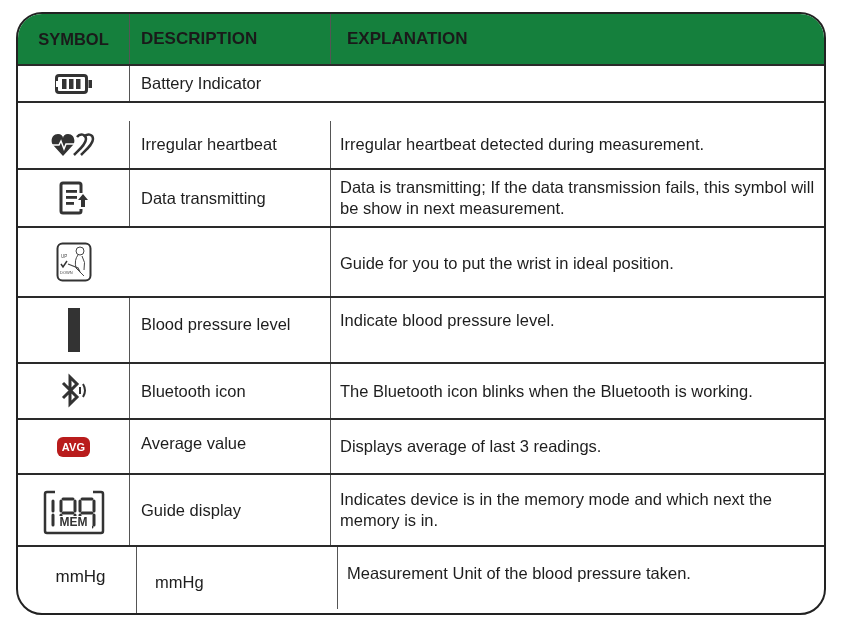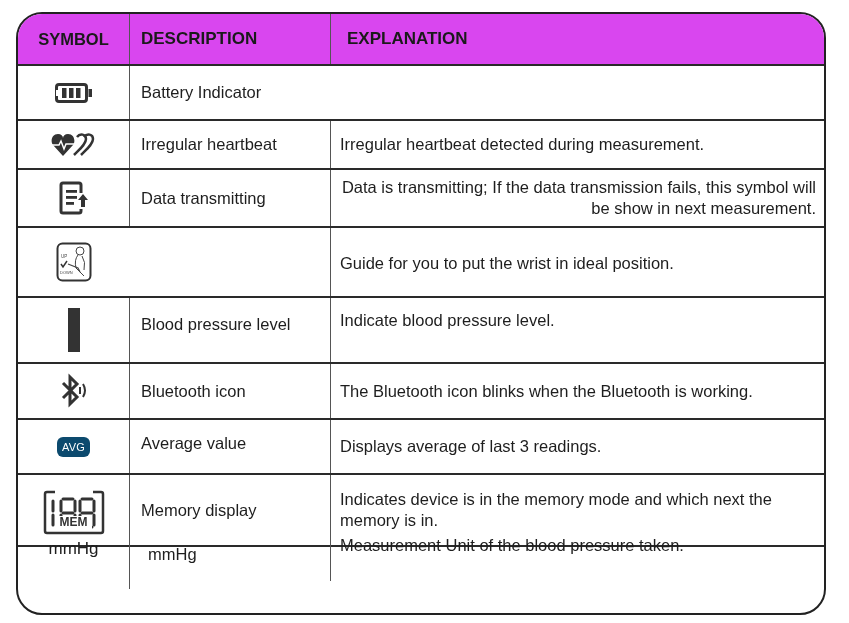--- a/index.html
+++ b/index.html
@@ -5,21 +5,21 @@
     html, body { margin: 0; padding: 0; background: #ffffff; }
     body { width: 849px; height: 623px; position: relative; overflow: hidden;
            font-family: "Liberation Sans", sans-serif; color: #1e1e1e; }
     .table-frame {
       position: absolute; left: 16px; top: 12px; width: 810px; height: 603px;
       border: 2px solid #222; border-radius: 26px; box-sizing: border-box;
       overflow: hidden; background: #fff;
     }
     .row { position: absolute; left: 0; right: 0; border-bottom: 2px solid #2a2a2a; box-sizing: border-box; }
     .row.last { border-bottom: none; }
-    .header { background: #d946ef; }
+    .header { background: #15803d; }
     .cell { position: absolute; top: 0; bottom: 0; display: flex; align-items: center; box-sizing: border-box; }
     .c-sym { left: 0; width: 111px; justify-content: center; }
     .c-desc { left: 111px; width: 201px; padding-left: 11px; border-left: 1px solid #555; }
     .c-expl { left: 312px; right: 0; padding-left: 9px; border-left: 1px solid #555; padding-right: 8px; }
     .header .cell { font-weight: bold; font-size: 17px; color: #1a1a1a; }
     .header .c-sym { font-size: 16.5px; }
     .header .c-expl { padding-left: 16px; }
     .txt { font-size: 16.5px; line-height: 21px; }
     .top-aligned { align-items: flex-start; padding-top: 25px; }
     .sym-text { font-size: 17px; }
@@ -29,21 +29,21 @@
 <body>
 
 <div class="table-frame">
 
   <div class="row header" style="top:0;height:52px;">
     <div class="cell c-sym">SYMBOL</div>
     <div class="cell c-desc">DESCRIPTION</div>
     <div class="cell c-expl">EXPLANATION</div>
   </div>
 
-  <div class="row" style="top:52px;height:55px;">
+  <div class="row" style="top:52px;height:37px;">
     <div class="cell c-sym">
       <span>
         <svg width="38" height="20" viewBox="0 0 38 20">
           <rect x="1.5" y="1.5" width="30" height="17" rx="2.5" fill="none" stroke="#333" stroke-width="3"></rect>
           <rect x="1" y="7" width="3" height="6" fill="#fff"></rect>
           <rect x="7" y="5" width="4.5" height="10" fill="#333"></rect>
           <rect x="14" y="5" width="4.5" height="10" fill="#333"></rect>
           <rect x="21" y="5" width="4.5" height="10" fill="#333"></rect>
           <rect x="33.5" y="6" width="3.5" height="8" fill="#333"></rect>
         </svg>
@@ -60,21 +60,21 @@
           <path d="M33 4 C36 0,42 1,42 6 C42 11,36 16,30 22" fill="none" stroke="#333" stroke-width="2.5"></path>
           <path d="M12 23 L2 12 C-1 8,1 1,7 1 C10 1,12 3,12 5 C12 3,14 1,17 1 C23 1,25 8,22 12 Z" fill="#333"></path>
           <polyline points="1,12 8,12 10,8 13,16 15,11 23,11" fill="none" stroke="#fff" stroke-width="1.5"></polyline>
         </svg>
       </span>
     </div>
     <div class="cell c-desc txt">Irregular heartbeat</div>
     <div class="cell c-expl txt">Irregular heartbeat detected during measurement.</div>
   </div>
 
-  <div class="row" style="top:156px;height:58px;text-align:right;">
+  <div class="row" style="top:156px;height:58px;">
     <div class="cell c-sym">
       <span>
         <svg width="30" height="34" viewBox="0 0 30 34">
           <path d="M22 12 V4 Q22 2 20 2 H4 Q2 2 2 4 V30 Q2 32 4 32 H20 Q22 32 22 30 V28" fill="none" stroke="#333" stroke-width="3"></path>
           <rect x="7" y="9" width="11" height="2.8" fill="#333"></rect>
           <rect x="7" y="15" width="11" height="2.8" fill="#333"></rect>
           <rect x="7" y="21" width="8" height="2.8" fill="#333"></rect>
           <polygon points="24,13 29,19 26,19 26,26 22,26 22,19 19,19" fill="#333"></polygon>
         </svg>
       </span>
@@ -121,21 +121,21 @@
           <path d="M23 11 Q27 17.5 23 24" fill="none" stroke="#333" stroke-width="2"></path>
         </svg>
       </span>
     </div>
     <div class="cell c-desc txt">Bluetooth icon</div>
     <div class="cell c-expl txt">The Bluetooth icon blinks when the Bluetooth is working.</div>
   </div>
 
   <div class="row" style="top:406px;height:55px;">
     <div class="cell c-sym">
-      <span style="display:inline-block;background:#0c4a6e;color:#fff;font-weight:normal;font-size:11px;border-radius:6px;padding:4px 5px;letter-spacing:0.2px;">AVG</span>
+      <span style="display:inline-block;background:#b91c1c;color:#fff;font-weight:bold;font-size:11px;border-radius:6px;padding:4px 5px;letter-spacing:0.2px;">AVG</span>
     </div>
     <div class="cell c-desc txt" style="padding-bottom:6px;">Average value</div>
     <div class="cell c-expl txt">Displays average of last 3 readings.</div>
   </div>
 
   <div class="row" style="top:461px;height:72px;">
     <div class="cell c-sym">
       <span style="position:relative;display:inline-block;width:62px;height:50px;">
         <svg width="62" height="50" viewBox="0 0 62 50" style="position:absolute;left:0;top:0;">
           <path d="M12 7 H4 Q2 7 2 9 V46 Q2 48 4 48 H58 Q60 48 60 46 V9 Q60 7 58 7 H50" fill="none" stroke="#333" stroke-width="2.5"></path>
@@ -154,23 +154,23 @@
               <line x1="51" y1="16" x2="51" y2="26"></line>
             <line x1="39" y1="28" x2="49" y2="28"></line>
               <line x1="37" y1="30" x2="37" y2="40"></line>
               <line x1="51" y1="30" x2="51" y2="40"></line>
             <line x1="39" y1="42" x2="49" y2="42"></line>
           </g>
         </svg>
         <span style="position:absolute;left:13px;top:-1px;width:36px;text-align:center;font-weight:bold;font-size:12px;color:#333;background:#fff;line-height:13px;margin-top:32px;">MEM</span>
       </span>
     </div>
-    <div class="cell c-desc txt">Memory display</div>
+    <div class="cell c-desc txt">Guide display</div>
     <div class="cell c-expl txt">Indicates device is in the memory mode and which next the memory is in.</div>
   </div>
 
-  <div class="row last" style="top:505px;height:70px;">
+  <div class="row last" style="top:533px;height:70px;margin-left:7px;">
     <div class="cell c-sym top-aligned sym-text" style="padding-top:20px;">mmHg</div>
     <div class="cell c-desc txt top-aligned" style="padding-top:25px;padding-left:18px;">mmHg</div>
     <div class="cell c-expl txt top-aligned" style="padding-top:16px;bottom:8px;text-align:center;">Measurement Unit of the blood pressure taken.</div>
   </div>
 
 </div>
 
 </body></html>

